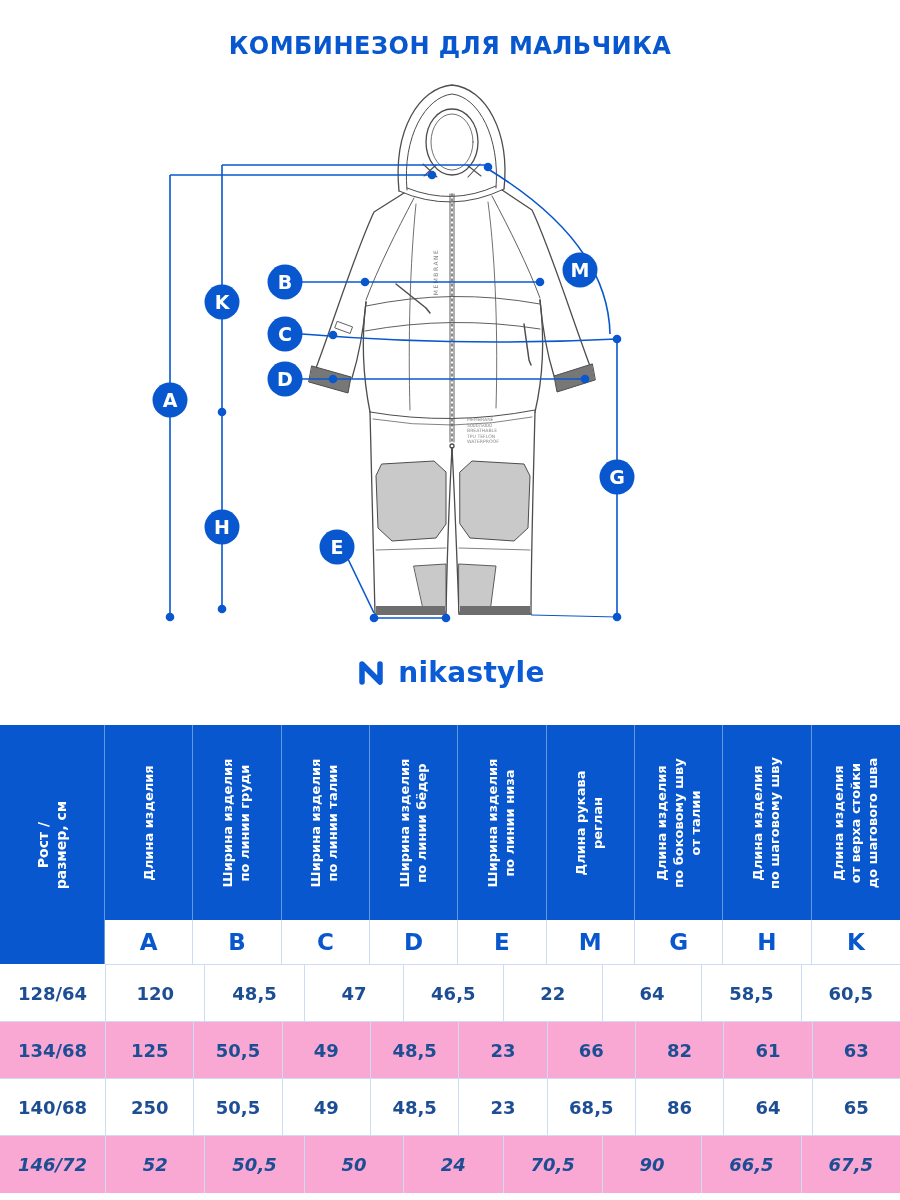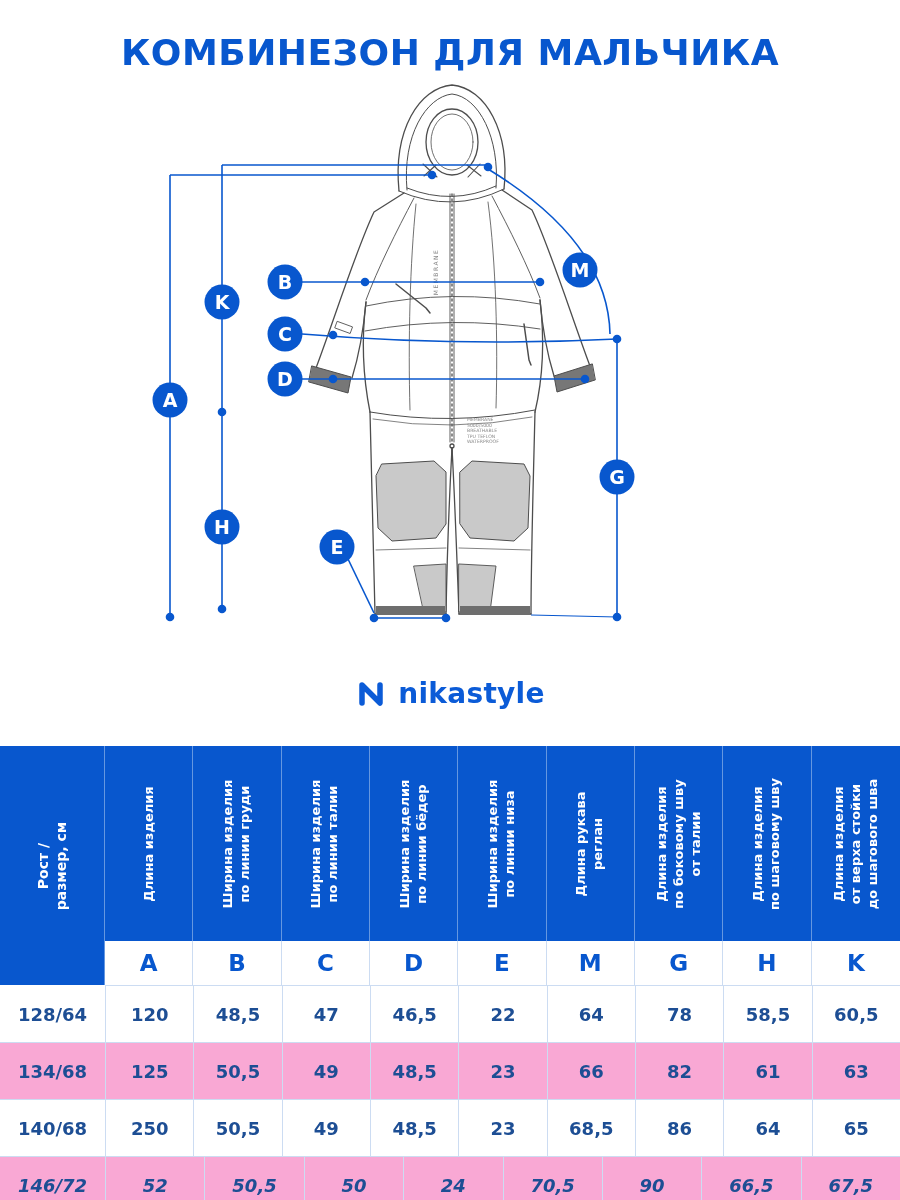--- a/index.html
+++ b/index.html
@@ -1,27 +1,27 @@
 <!DOCTYPE html>
 <html><head>
 <meta charset="utf-8">
 <style>
   html,body{margin:0;padding:0;}
   body{width:900px;height:1200px;overflow:hidden;background:#ffffff;
        font-family:"DejaVu Sans","Liberation Sans",sans-serif;}
   .page{width:900px;height:1200px;position:relative;}
 
   .title{margin:0;padding-top:32px;text-align:center;color:#0857CE;
-         font-size:36px;font-weight:bold;letter-spacing:.5px;height:40px;}
+         font-size:24px;font-weight:bold;letter-spacing:.5px;height:40px;}
 
   .figure{width:900px;height:565px;}
   .figure svg{display:block;}
 
   .logo-row{display:flex;justify-content:center;align-items:center;gap:9px;
-            margin-top:33px;height:46px;text-align:right;}
+            margin-top:12px;height:46px;text-align:right;}
   .logo-text{color:#0B5BD7;font-size:28px;font-weight:bold;letter-spacing:.3px;}
 
   
   .stable{width:900px;margin-top:30px;}
   .thead{display:flex;}
   .th-col{flex:1;display:flex;flex-direction:column;min-width:0;}
   .th-col.first{flex:0 0 105px;}
   .th-blue{position:relative;height:195px;background:#0857CE;
            border-right:1px solid rgba(255,255,255,.38);}
   .th-col:last-child .th-blue{border-right:none;}
@@ -281,21 +281,20 @@
       </div>
     <div class="tbody">
         <div class="trow">
           <div class="td first">128/64</div>
           <div class="td">120</div>
           <div class="td">48,5</div>
           <div class="td">47</div>
           <div class="td">46,5</div>
           <div class="td">22</div>
           <div class="td">64</div>
-          <div class="td">78</div>
           <div class="td">58,5</div>
           <div class="td">60,5</div>
         </div>
         <div class="trow alt">
           <div class="td first">134/68</div>
           <div class="td">125</div>
           <div class="td">50,5</div>
           <div class="td">49</div>
           <div class="td">48,5</div>
           <div class="td">23</div>

